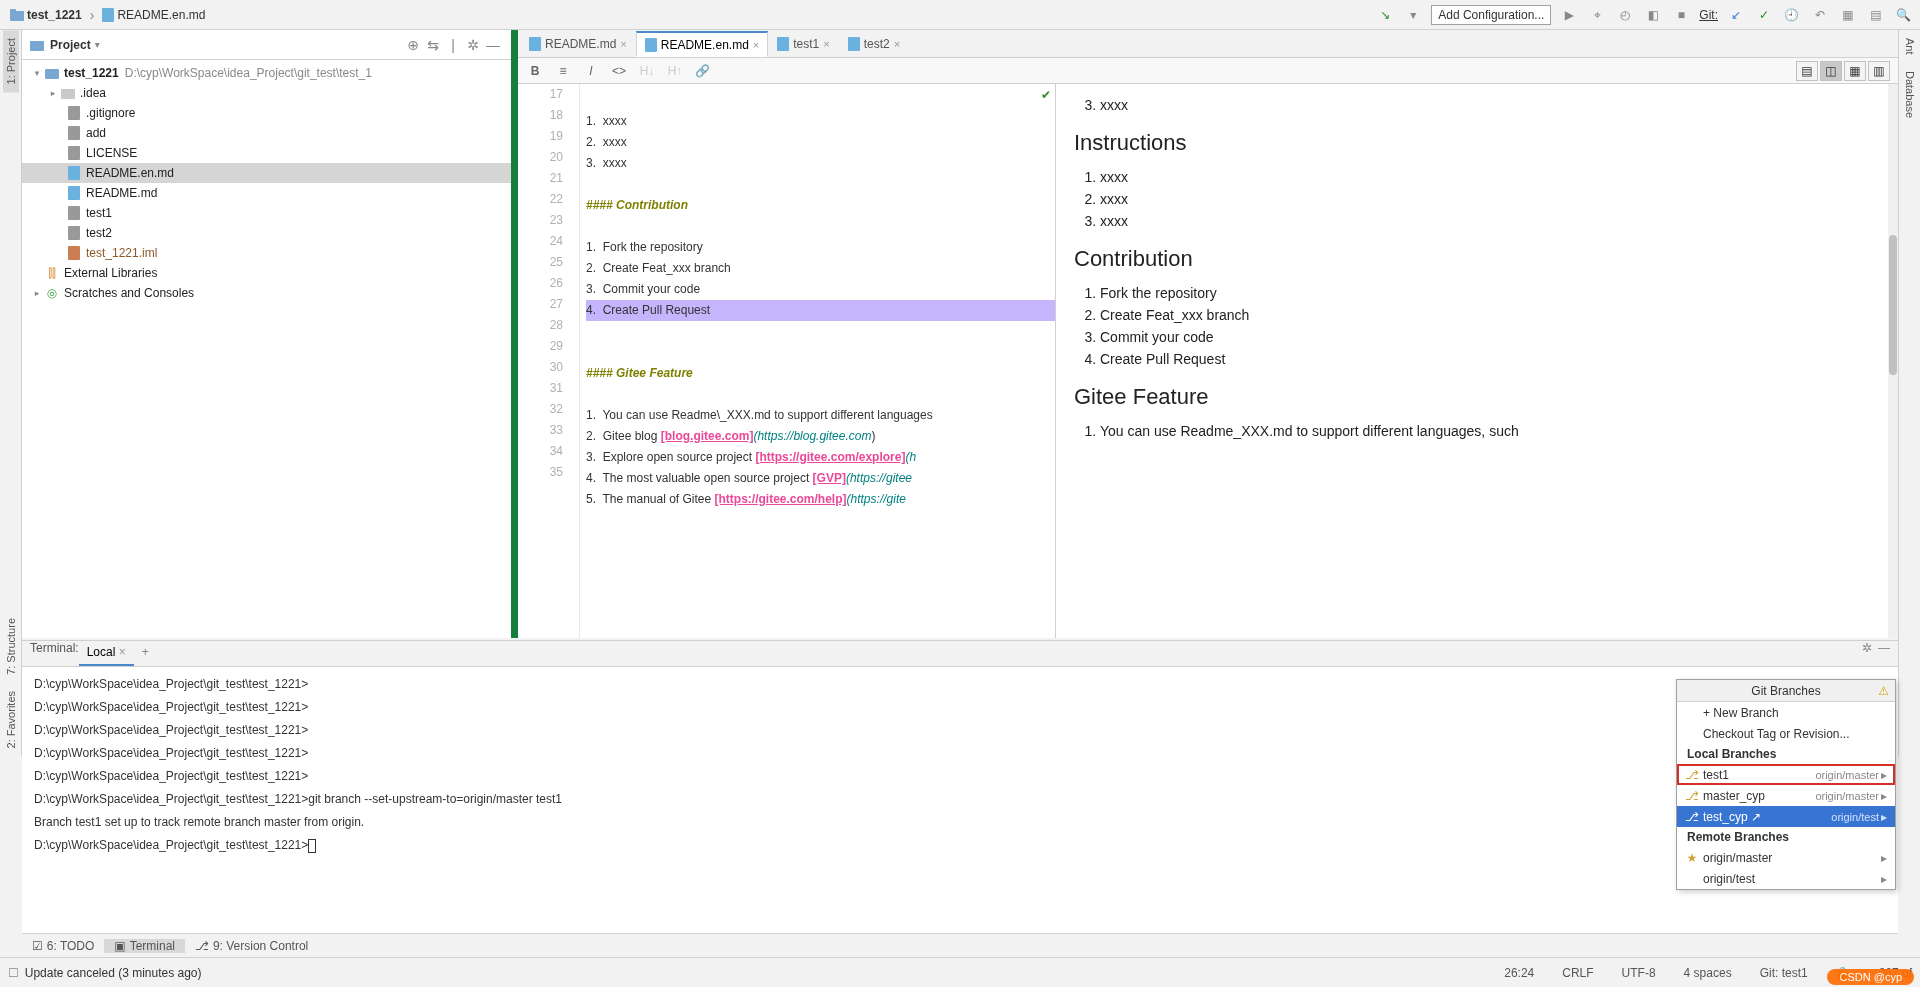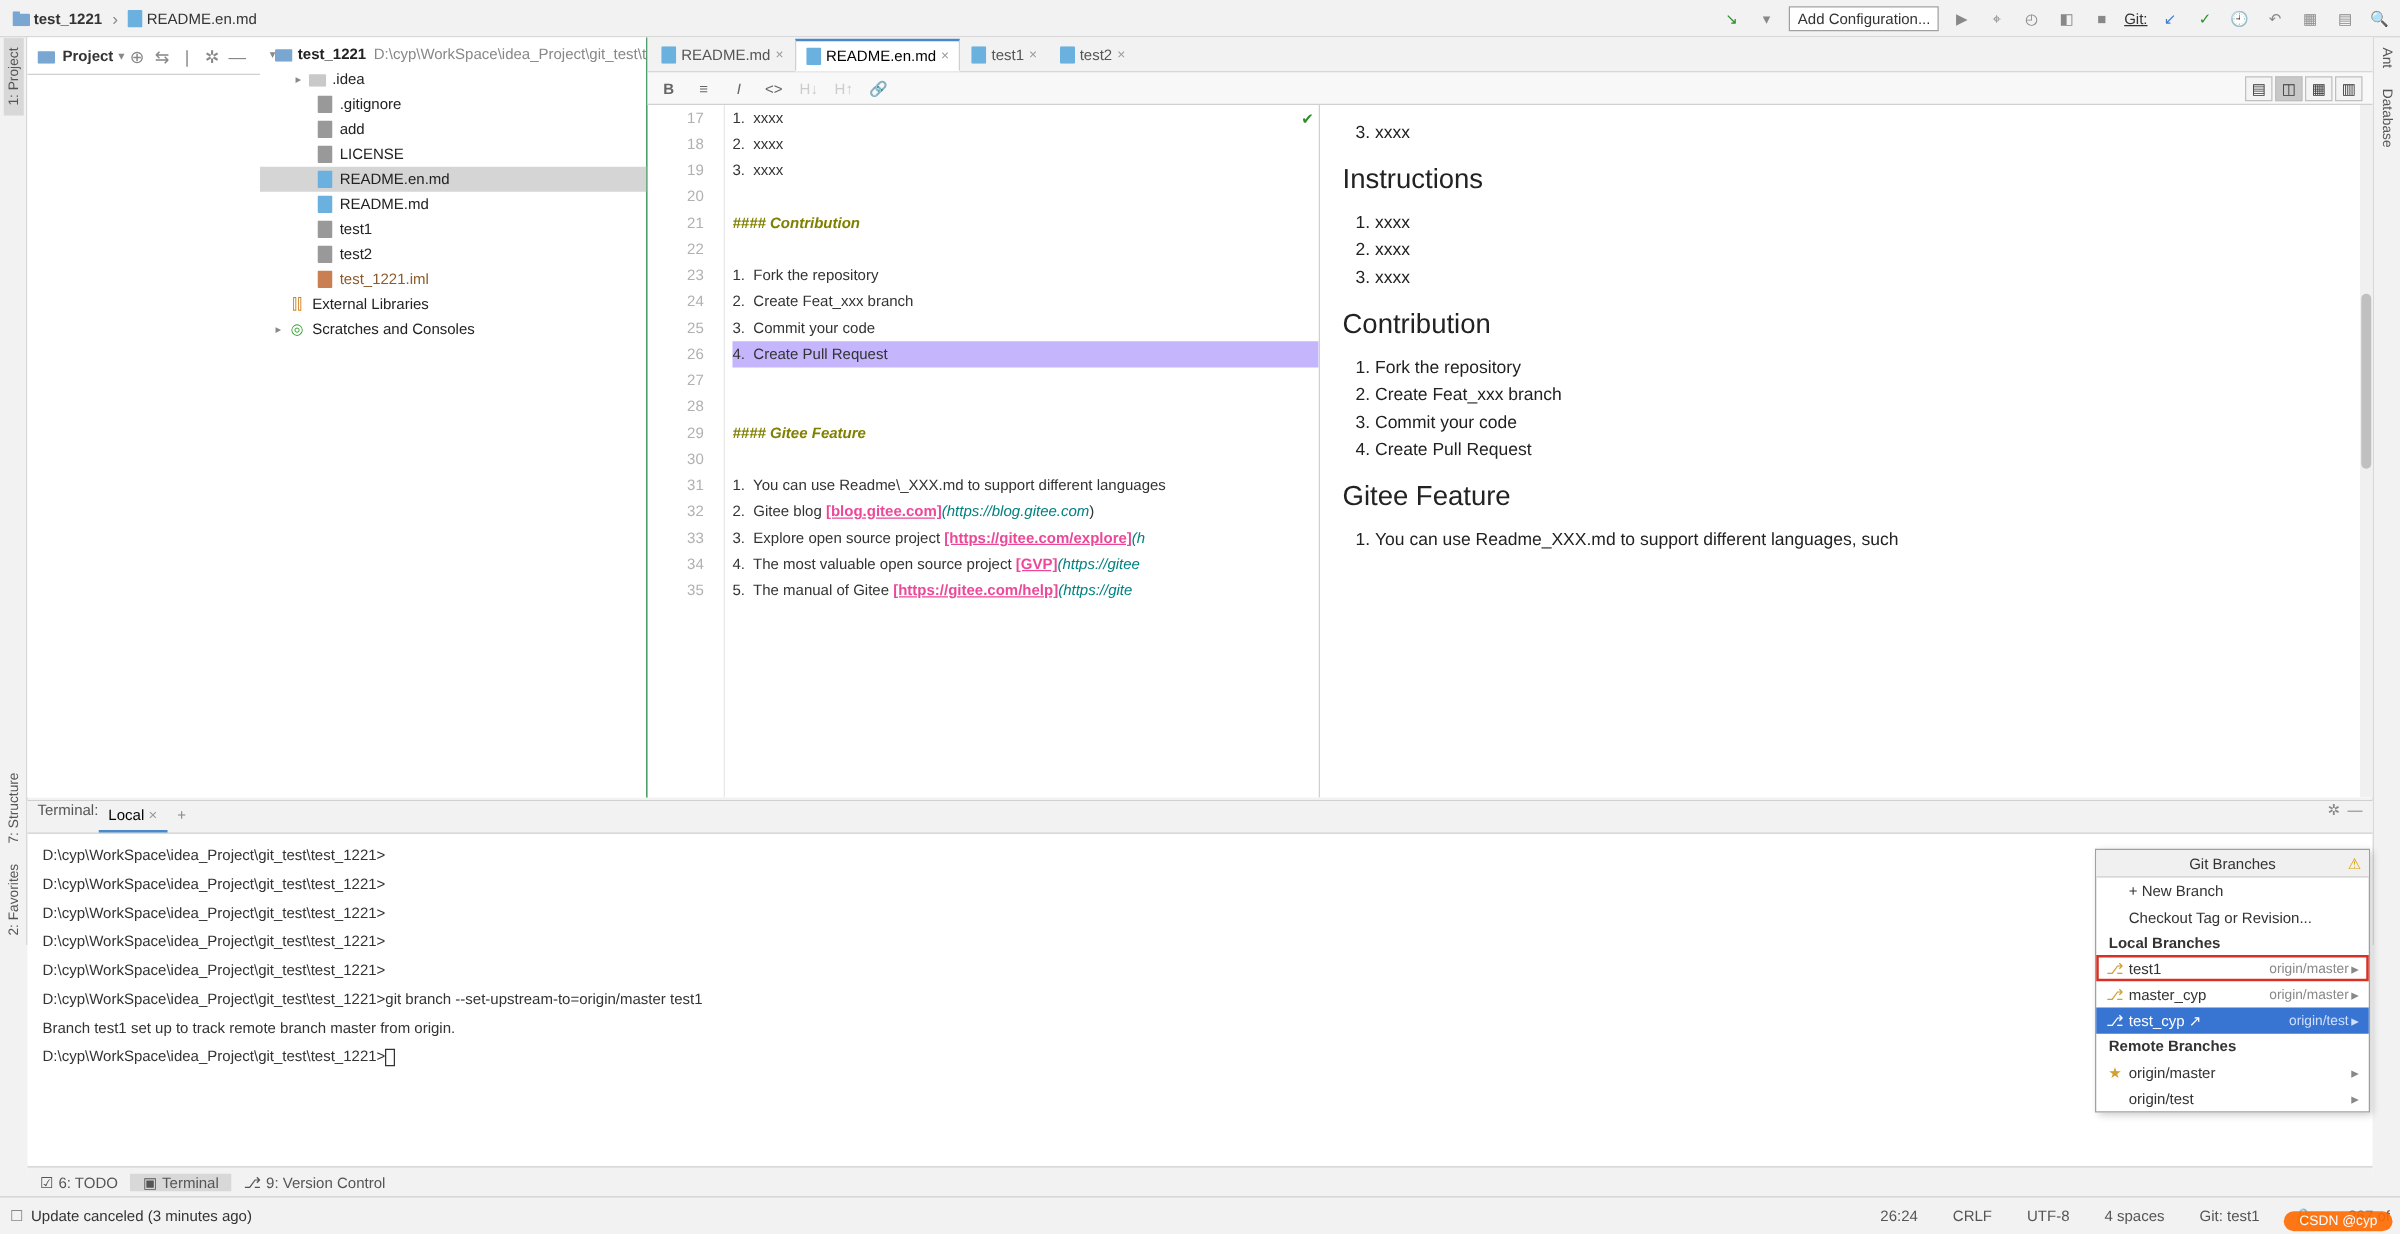--- a/index.html
+++ b/index.html
@@ -20,21 +20,21 @@
 .stripe-item { writing-mode:vertical-rl; transform:rotate(180deg); padding:8px 2px; font-size:11px; color:#555; cursor:pointer; }
 
 
 .right-stripe { position:absolute; right:0; top:30px; width:22px; background:#f2f2f2; border-left:1px solid #d0d0d0; display:flex; flex-direction:column; align-items:center; }
 .right-stripe .stripe-item { writing-mode:vertical-rl; transform:none; }
 
 
 .main { position:absolute; left:22px; top:30px; right:22px; height:608px; display:flex; background:#fff; }
 
 
-.project-panel { width:496px; border-right:1px solid #15803d; display:flex; background:#fff; }
+.project-panel { width:496px; border-right:7px solid #15803d; display:flex; flex-direction:column; background:#fff; }
 .project-header { height:30px; display:flex; align-items:center; padding:0 8px; border-bottom:1px solid #d0d0d0; }
 .project-header .spacer { flex:1; }
 .project-header .hicon { width:20px; text-align:center; color:#888; cursor:pointer; font-size:14px; }
 .tree { flex:1; overflow:auto; padding:3px 0; }
 .tree-row { height:20px; display:flex; align-items:center; padding-left:8px; cursor:pointer; color:#222; }
 .tree-row.sel { background:#d5d5d5; }
 .tree-row .arrow { width:14px; text-align:center; color:#888; font-size:9px; }
 .tree-row .ticon { width:16px; height:16px; margin-right:4px; display:flex; align-items:center; justify-content:center; }
 .tree-row .brown { color:#8b5a2b; }
 .tree-row .gray { color:#888; }
@@ -51,21 +51,21 @@
 .md-toolbar .tb { width:18px; text-align:center; color:#666; cursor:pointer; }
 .md-toolbar .right-tb { margin-left:auto; display:flex; gap:2px; }
 .view-btn { width:22px; height:20px; border:1px solid #c0c0c0; display:flex; align-items:center; justify-content:center; background:#f4f4f4; cursor:pointer; }
 .view-btn.active { background:#c8c8c8; }
 
 .editor-split { flex:1; display:flex; overflow:hidden; }
 .editor-source { width:538px; display:flex; font-family:"Consolas",monospace; font-size:13px; border-right:1px solid #d0d0d0; overflow:hidden; position:relative; }
 .status-indicator { position:absolute; right:4px; top:4px; }
 .gutter { width:62px; background:#fff; text-align:right; color:#b0b0b0; padding-right:16px; line-height:21px; border-right:1px solid #e8e8e8; }
 .gutter div { height:21px; }
-.code { flex:1; padding-left:6px; line-height:21px; white-space:pre; overflow:hidden; }
+.code { flex:1; padding-left:6px; line-height:21px; white-space:pre; overflow:hidden;margin-top:27px; }
 .code .line { height:21px; }
 .code .line.hl { background:#c4b5fd; }
 .num { color:#333; }
 .head { color:#808000; font-style:italic; font-weight:bold; }
 .link { color:#ec4899; font-weight:bold; text-decoration:underline;text-align:center; }
 .url { color:#008080; font-style:italic; }
 
 .preview { flex:1; padding:4px 18px; overflow:hidden; font-size:14px; color:#222; position:relative; }
 .preview h3 { font-size:22px; font-weight:normal; margin:14px 0 10px; }
 .preview ol { padding-left:26px; margin:6px 0; }

